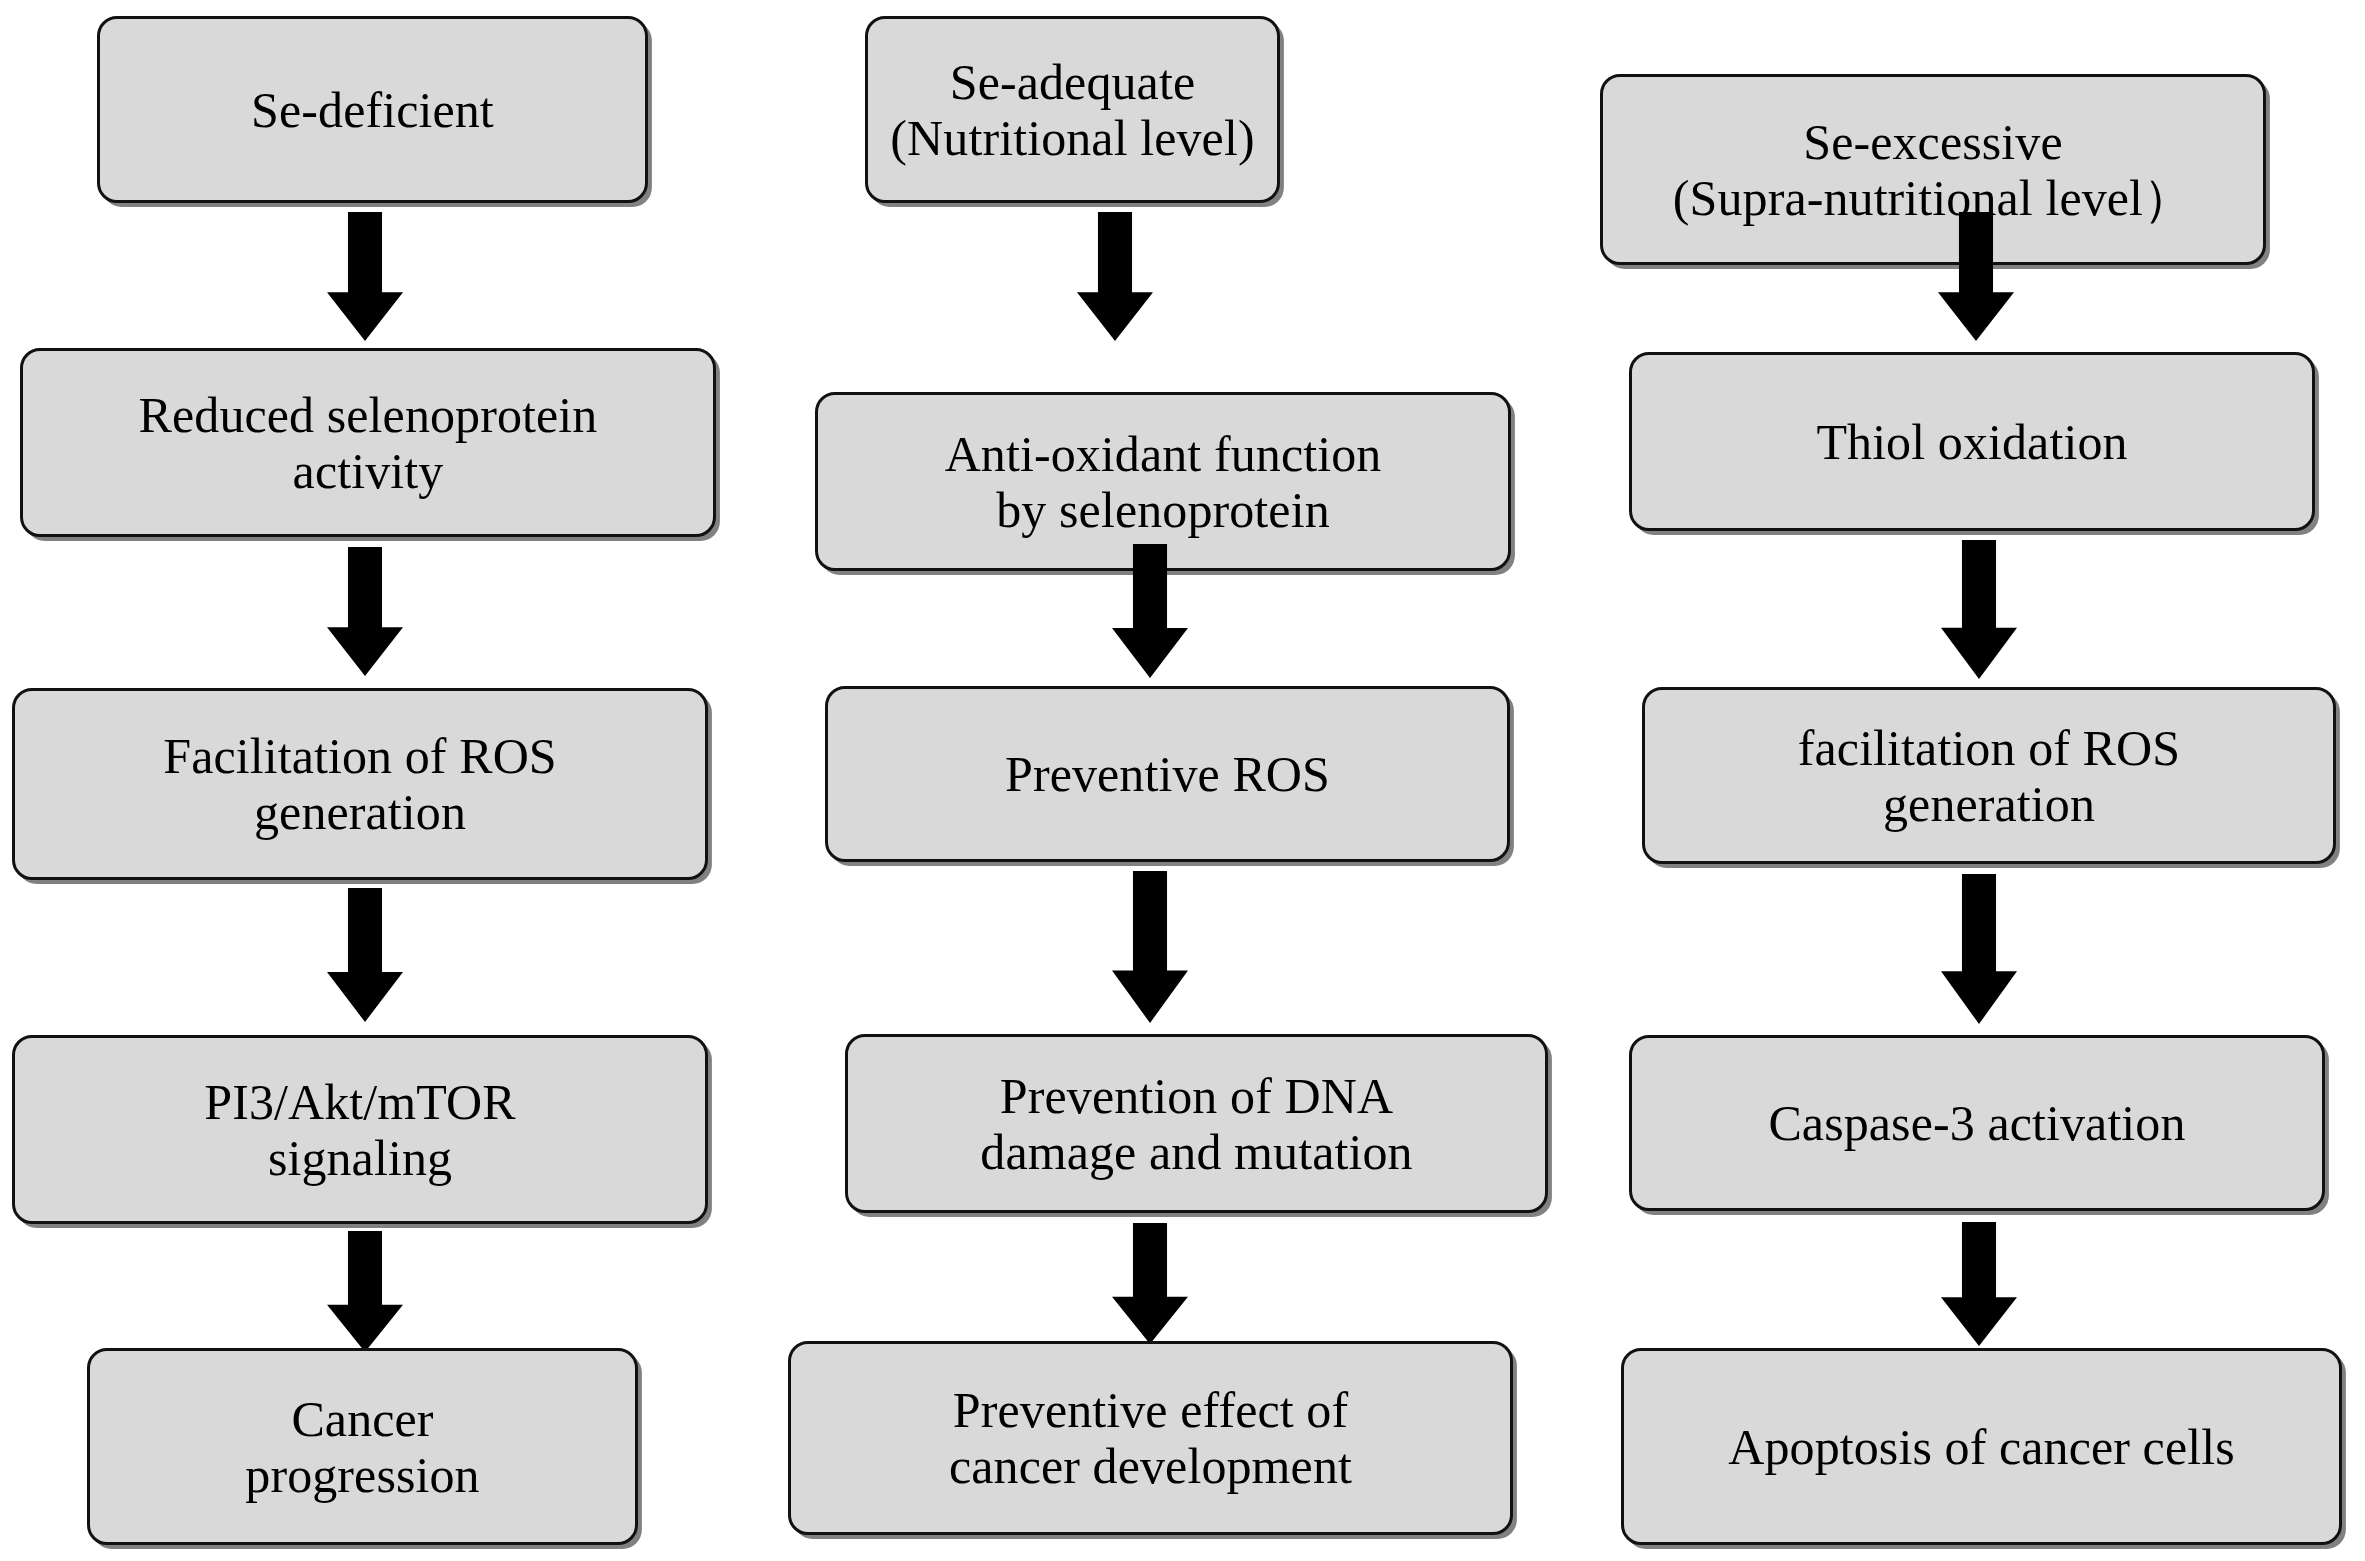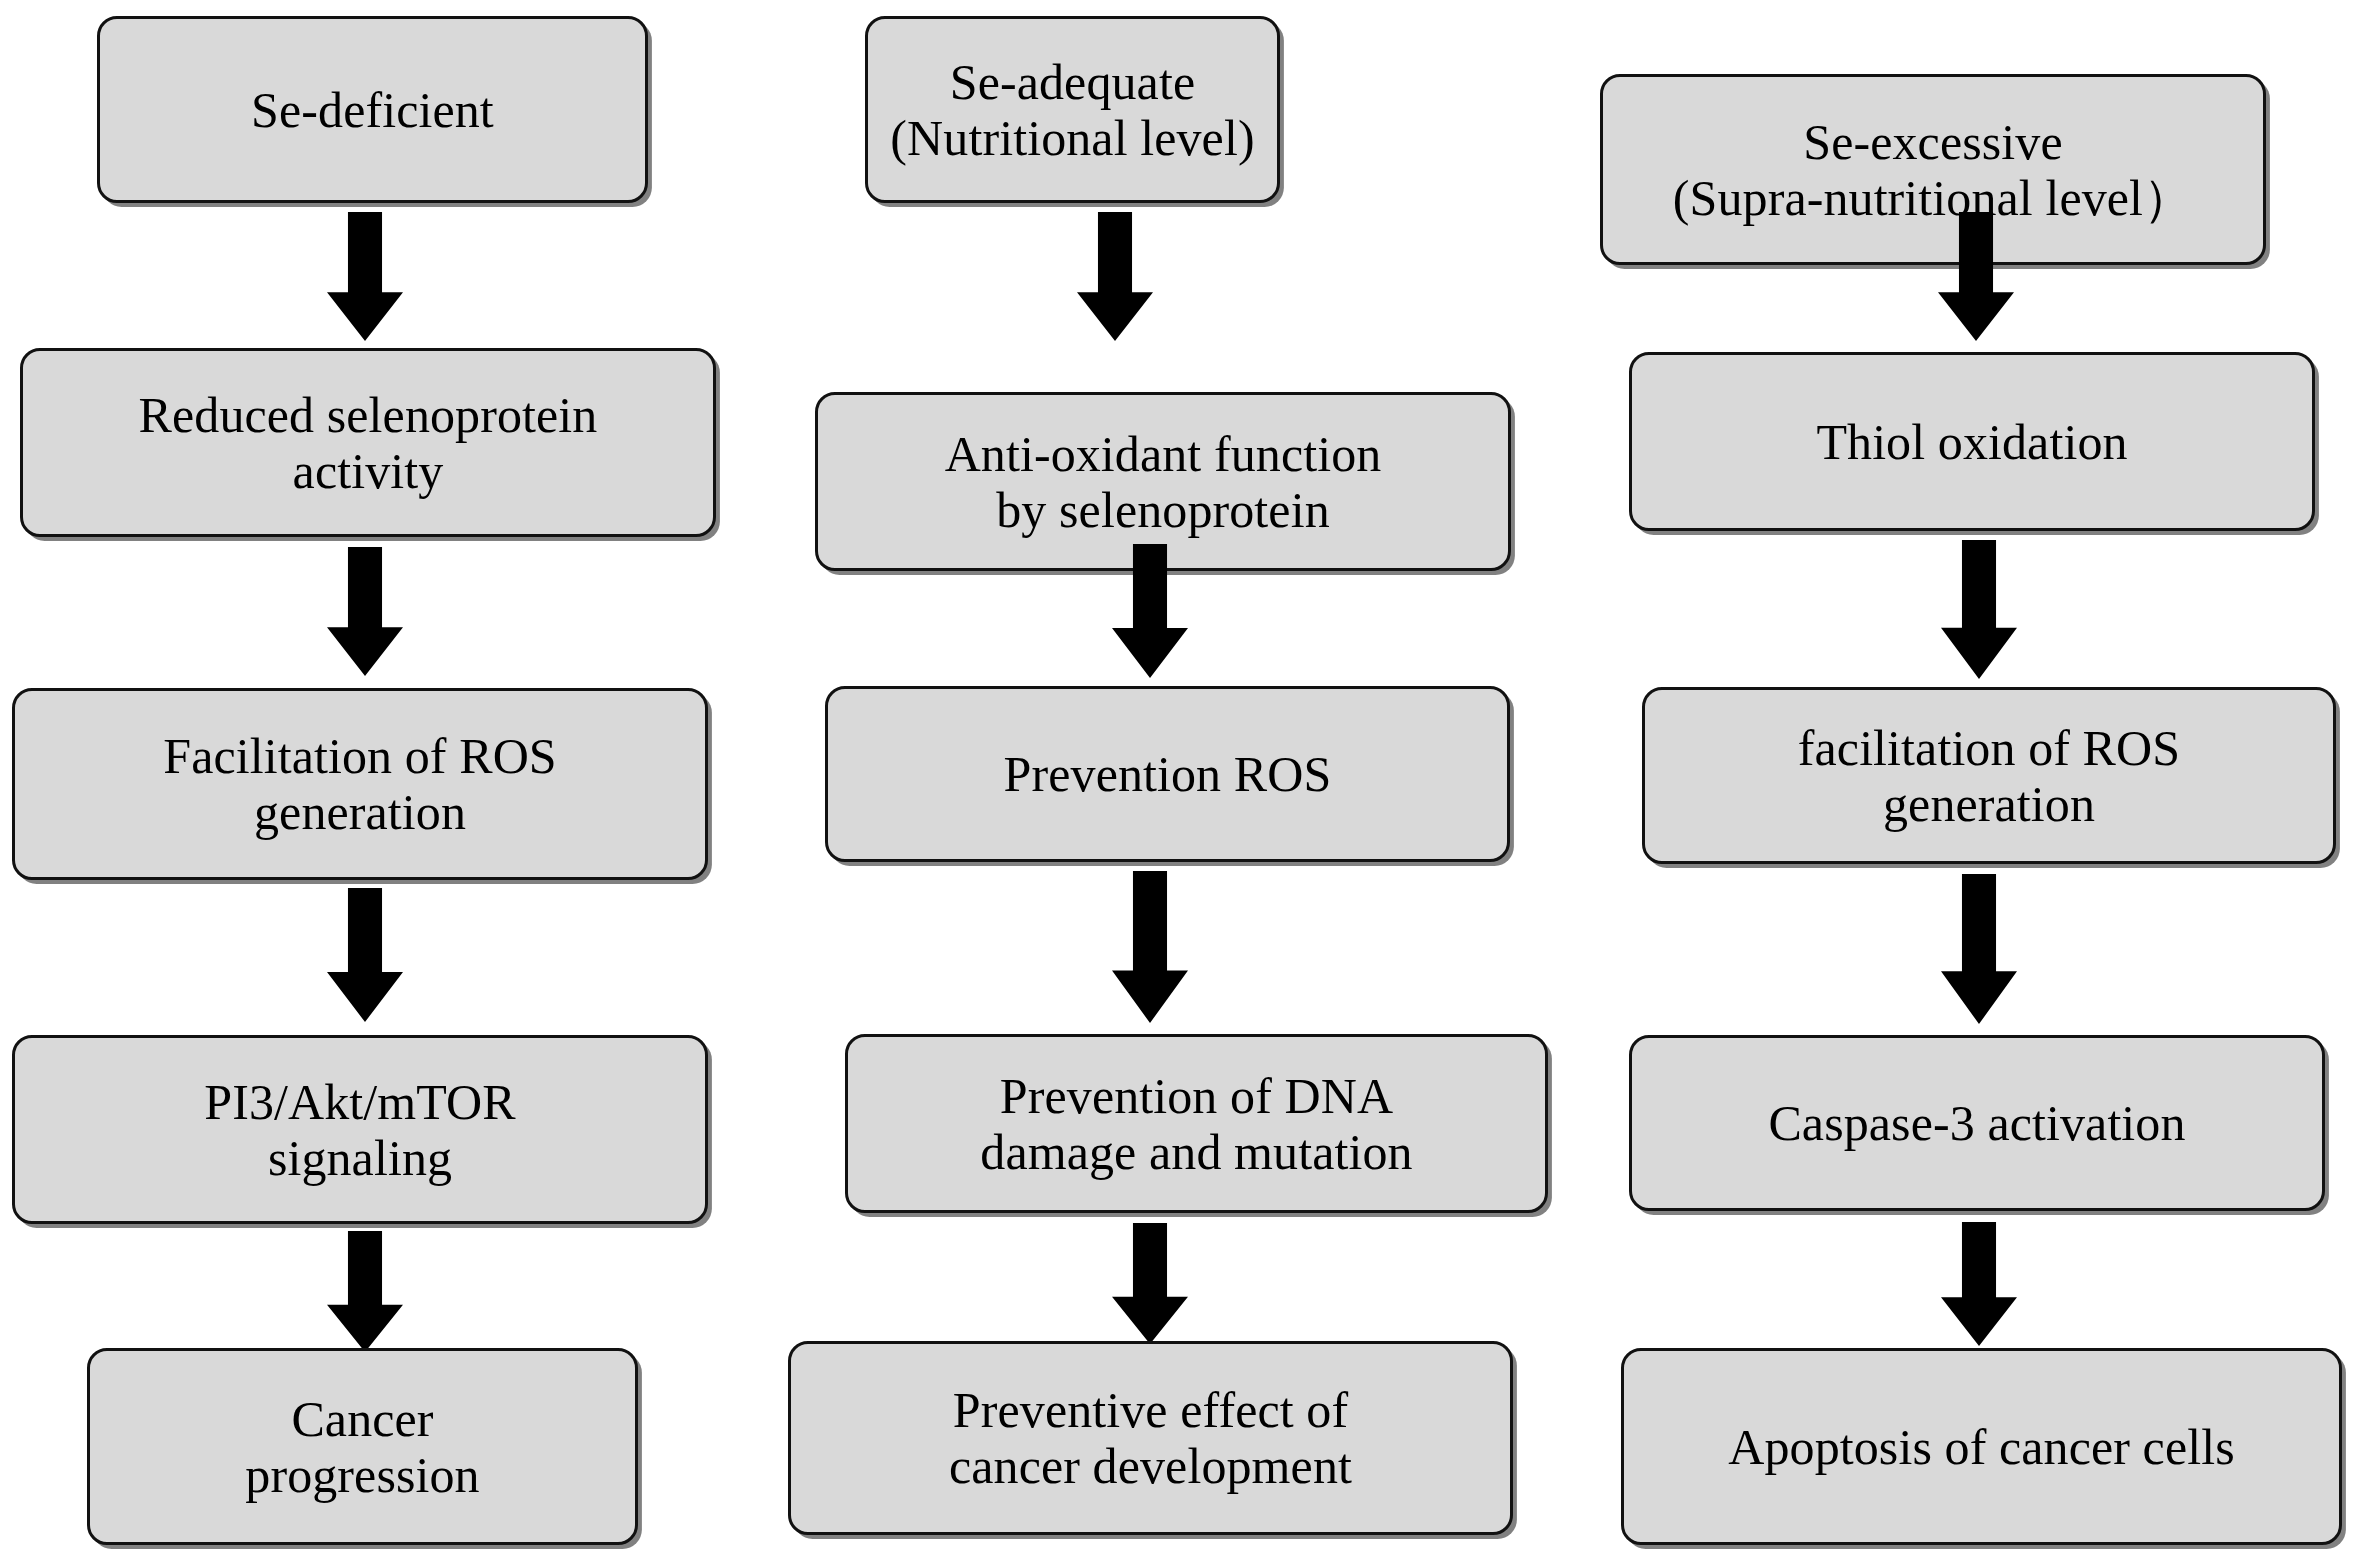--- a/index.html
+++ b/index.html
@@ -129,21 +129,21 @@
 by selenoprotein</span>
   </div>
 
   <div class="block-arrow" style="left:1112px; top:544px; width:76px; height:134px;">
     <svg viewBox="0 0 116 204" preserveAspectRatio="none">
       <polygon points="32,0 84,0 84,128 116,128 58,204 0,128 32,128" fill="#000000"></polygon>
     </svg>
   </div>
 
   <div class="node-box" style="left:825px; top:686px; width:685px; height:176px;">
-    <span class="node-label">Prevention ROS</span>
+    <span class="node-label">Preventive ROS</span>
   </div>
 
   <div class="block-arrow" style="left:1112px; top:871px; width:76px; height:152px;">
     <svg viewBox="0 0 116 232" preserveAspectRatio="none">
       <polygon points="32,0 84,0 84,152 116,152 58,232 0,152 32,152" fill="#000000"></polygon>
     </svg>
   </div>
 
   <div class="node-box" style="left:809px; top:1034px; width:703px; height:179px;margin-left:36px;">
     <span class="node-label">Prevention of DNA

